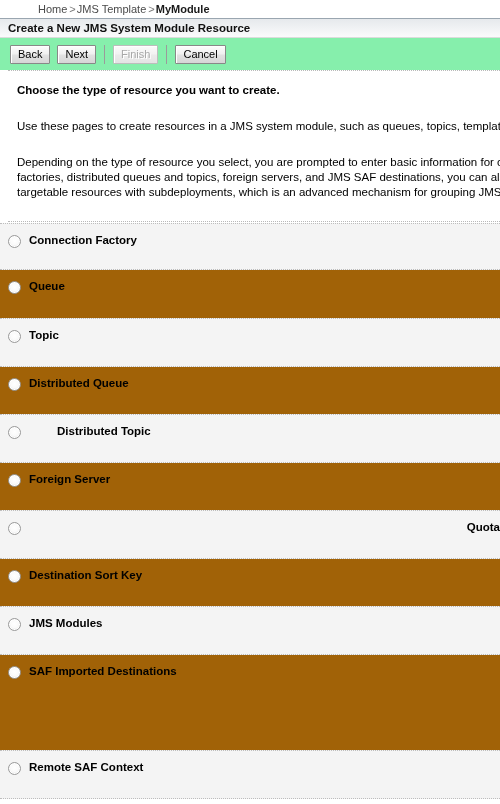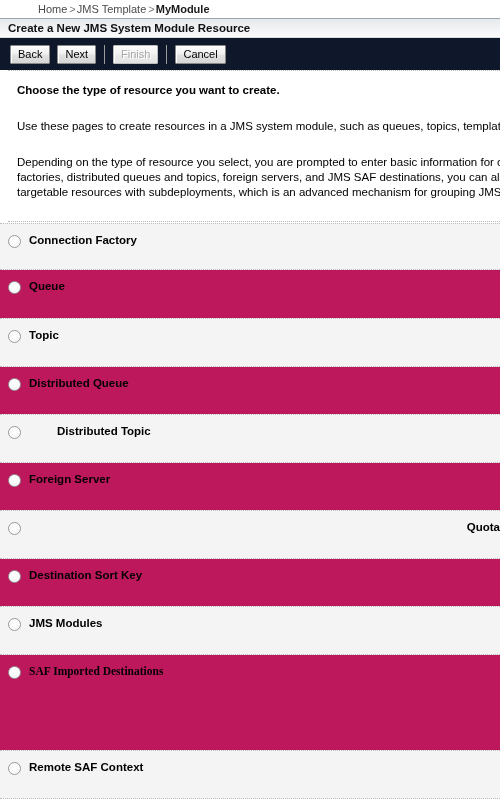--- a/index.html
+++ b/index.html
@@ -55,21 +55,21 @@
     color: #111111;
     white-space: nowrap;
   }
 
   
   .toolbar {
     height: 32px;
     display: flex;
     align-items: center;
     padding-left: 10px;
-    background: #0f172a;
+    background: #86efac;
     box-sizing: border-box;
   }
   .btn {
     font-family: "Liberation Sans", sans-serif;
     font-size: 11px;
     color: #000000;
     background: linear-gradient(to bottom, #fdfdfd 0%, #f0f0f0 48%, #e2e2e2 52%, #d6d6d6 100%);
     border: 1px solid #888888;
     border-radius: 1px;
     padding: 2px 7px 3px 7px;
@@ -135,21 +135,21 @@
     padding: 10px 0 0 8px;
     box-sizing: border-box;
     position: relative;
   }
   .option-row.shaded {
     background: #f4f4f4;
     border-top: 1px dotted #bdbdbd;
     border-bottom: 1px dotted #bdbdbd;
   }
   .option-row.plain {
-    background: #be185d;
+    background: #a16207;
   }
   .radio {
     width: 13px;
     height: 13px;
     border-radius: 50%;
     box-sizing: border-box;
     border: 1px solid #9a9a9a;
     background: radial-gradient(circle at 50% 45%, #ffffff 0%, #fafafa 48%, #e4e4e4 72%, #f6f6f6 100%);
     box-shadow: inset 0 0 0 1px #ffffff;
     flex: 0 0 auto;
@@ -229,21 +229,21 @@
       <span class="option-label">Quota</span>
     </div>
     <div class="option-row plain" style="height: 47px;">
       <span class="radio"></span>
       <span class="option-label">Destination Sort Key</span>
     </div>
     <div class="option-row shaded" style="height: 49px;">
       <span class="radio"></span>
       <span class="option-label">JMS Modules</span>
     </div>
-    <div class="option-row plain" style="height: 95px; font-family: Liberation Serif, serif;">
+    <div class="option-row plain" style="height: 95px;">
       <span class="radio"></span>
       <span class="option-label">SAF Imported Destinations</span>
     </div>
     <div class="option-row shaded" style="height: 49px;">
       <span class="radio"></span>
       <span class="option-label">Remote SAF Context</span>
     </div>
   </div>
 
 </body></html>

